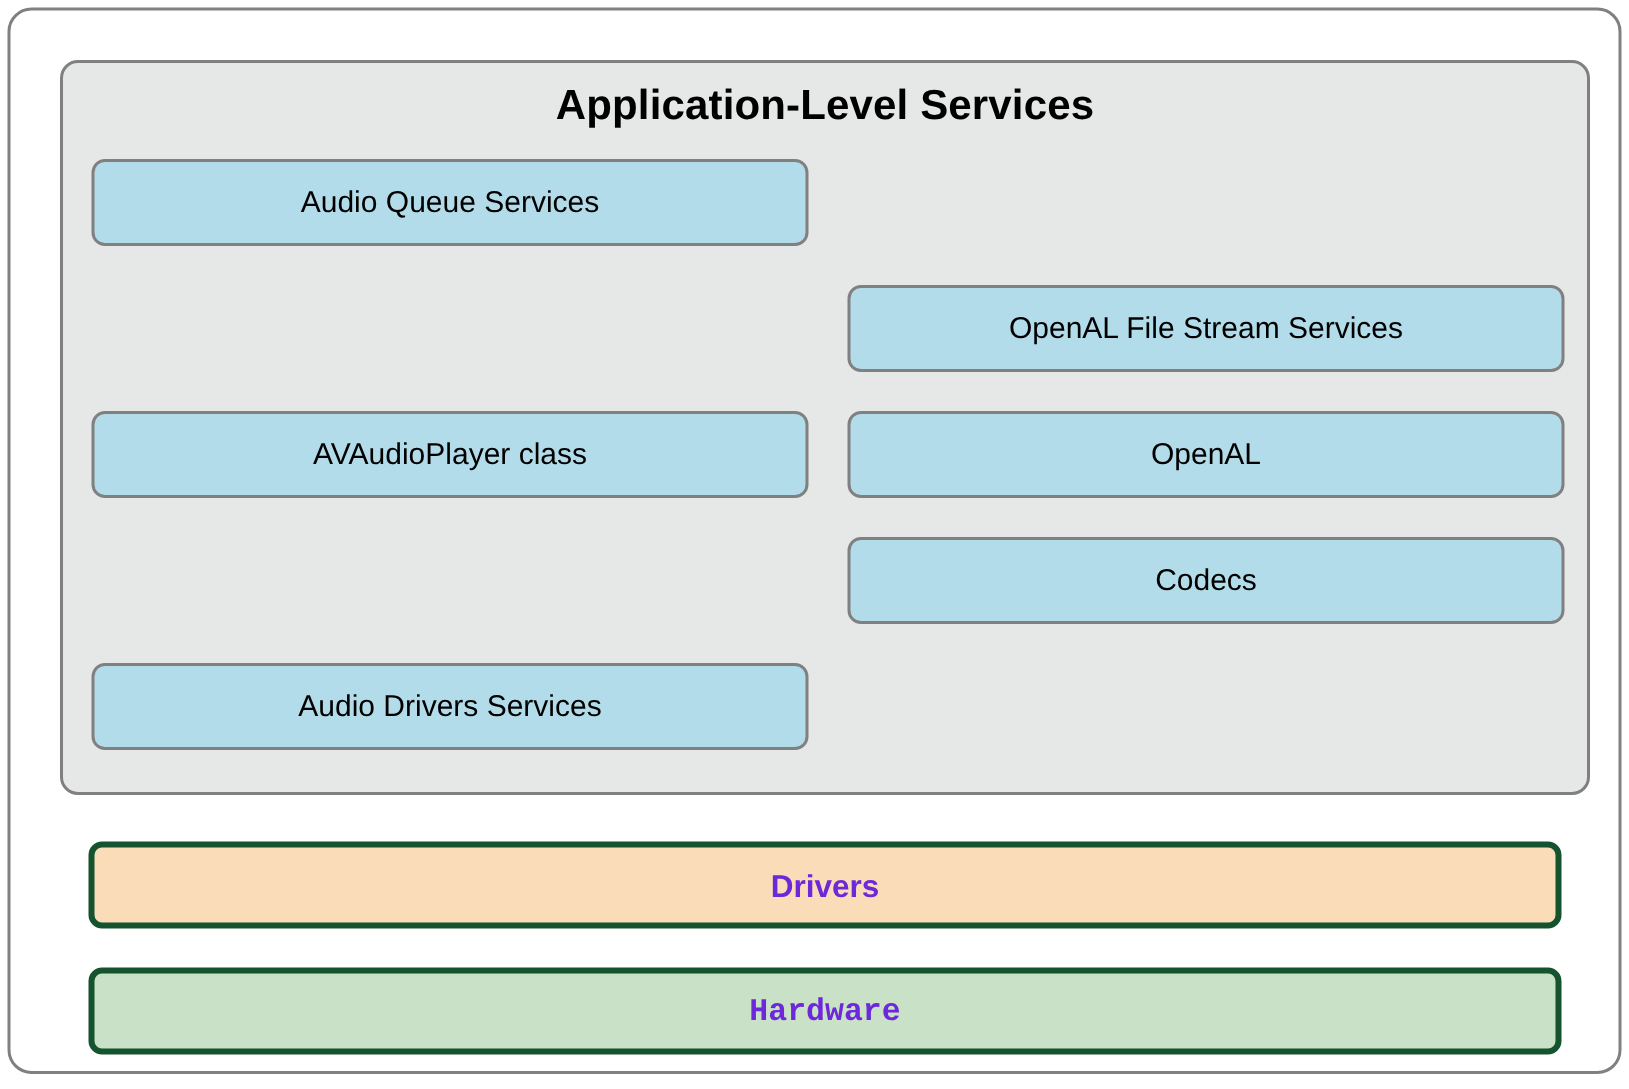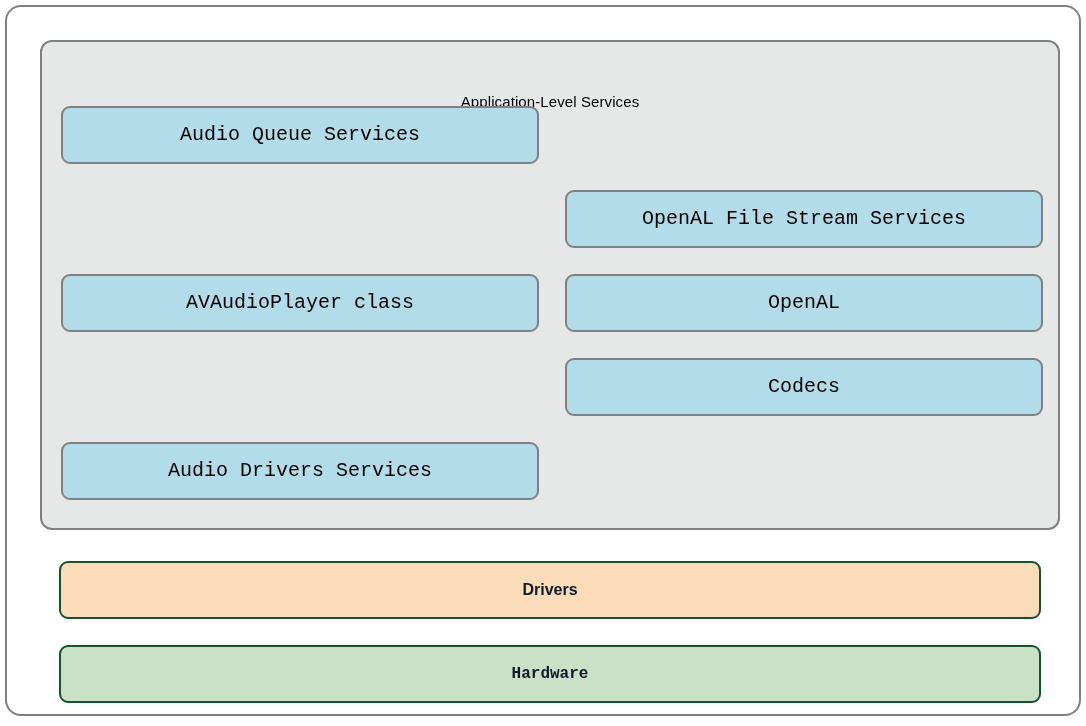--- a/index.html
+++ b/index.html
@@ -50,34 +50,32 @@
   }
 
   .panel-title {
     position: absolute;
     left: 0;
     top: 0;
     width: 100%;
     height: 56px;
     line-height: 56px;
     text-align: center;
-    font-size: 15px;
-    font-weight: normal;
+    font-size: 28px;
+    font-weight: bold;
     color: #000000;
     letter-spacing: 0.1px;
-    margin-top: 32px;
   }
 
   
   .service-grid {
     position: absolute;
     left: 19px;
     top: 64px;
     width: 982px;
-    font-family: Liberation Mono, monospace;
   }
   .service-row {
     position: relative;
     height: 58px;
     margin-bottom: 26px;
   }
   .service-box {
     position: absolute;
     top: 0;
     width: 478px;
@@ -96,27 +94,27 @@
   .service-box.col-left  { left: 0; }
   .service-box.col-right { left: 504px; }
 
   
   .layer-bar {
     position: absolute;
     left: 52px;
     width: 982px;
     height: 58px;
     box-sizing: border-box;
-    border: 2px solid #14532d;
+    border: 4px solid #14532d;
     border-radius: 9px;
-    font-size: 16px;
+    font-size: 21px;
     font-weight: bold;
     line-height: 54px;
     text-align: center;
-    color: #0f172a;
+    color: #6d28d9;
     white-space: nowrap;
   }
   .layer-bar.drivers  { top: 554px; background: #fbdcb8; }
   .layer-bar.hardware { top: 638px; background: #c9e1c6; font-family: Liberation Mono, monospace; }
 </style>
 </head>
 <body>
 
 <div id="stack-diagram">
 

